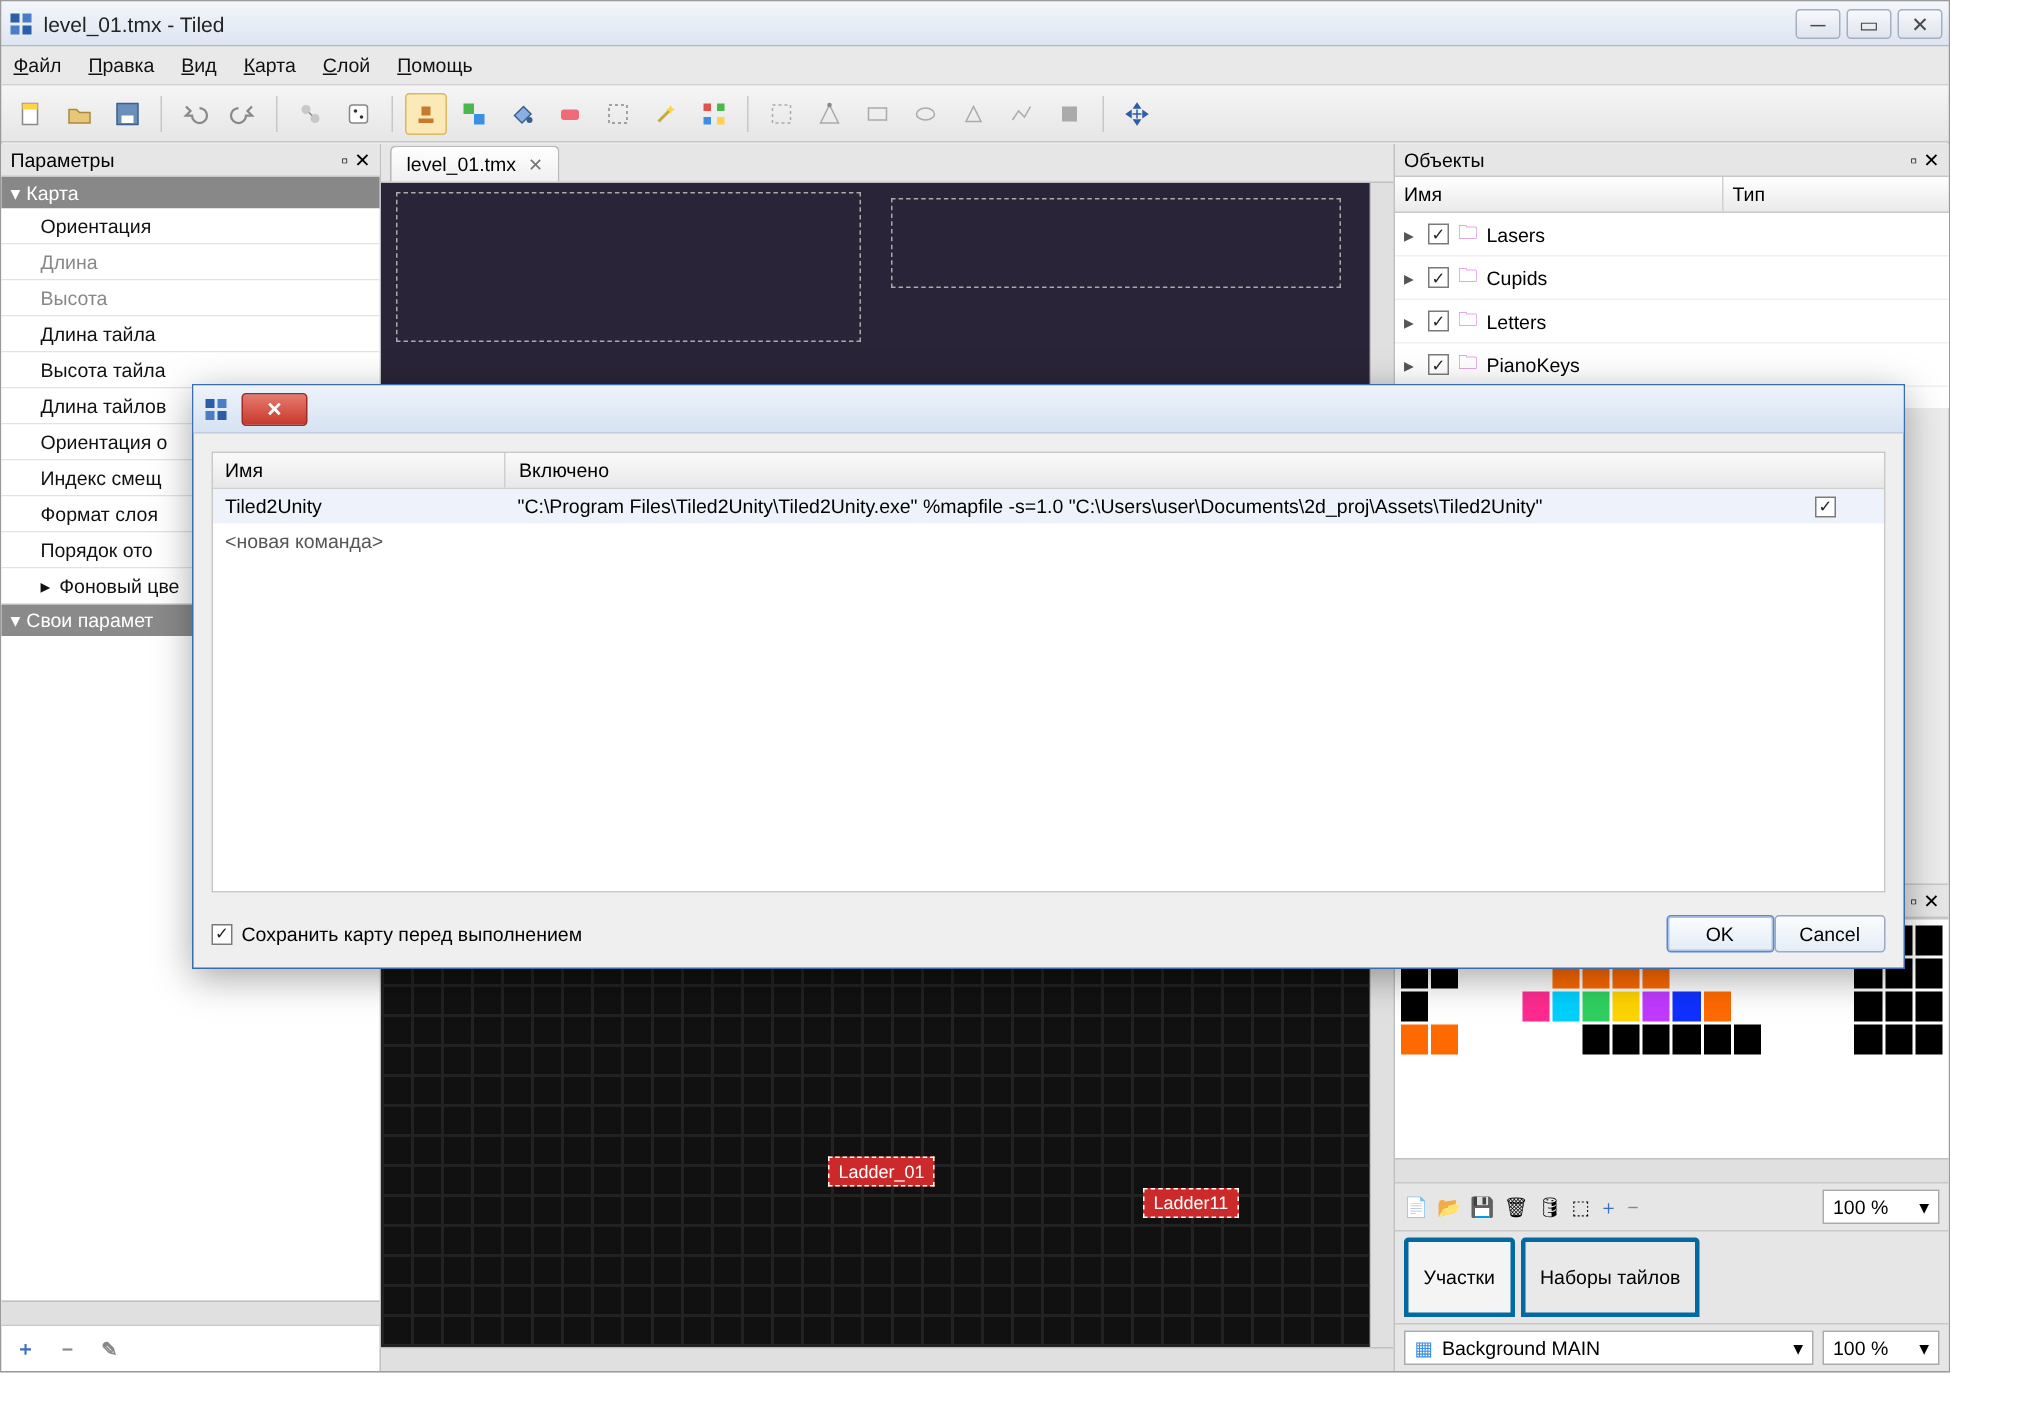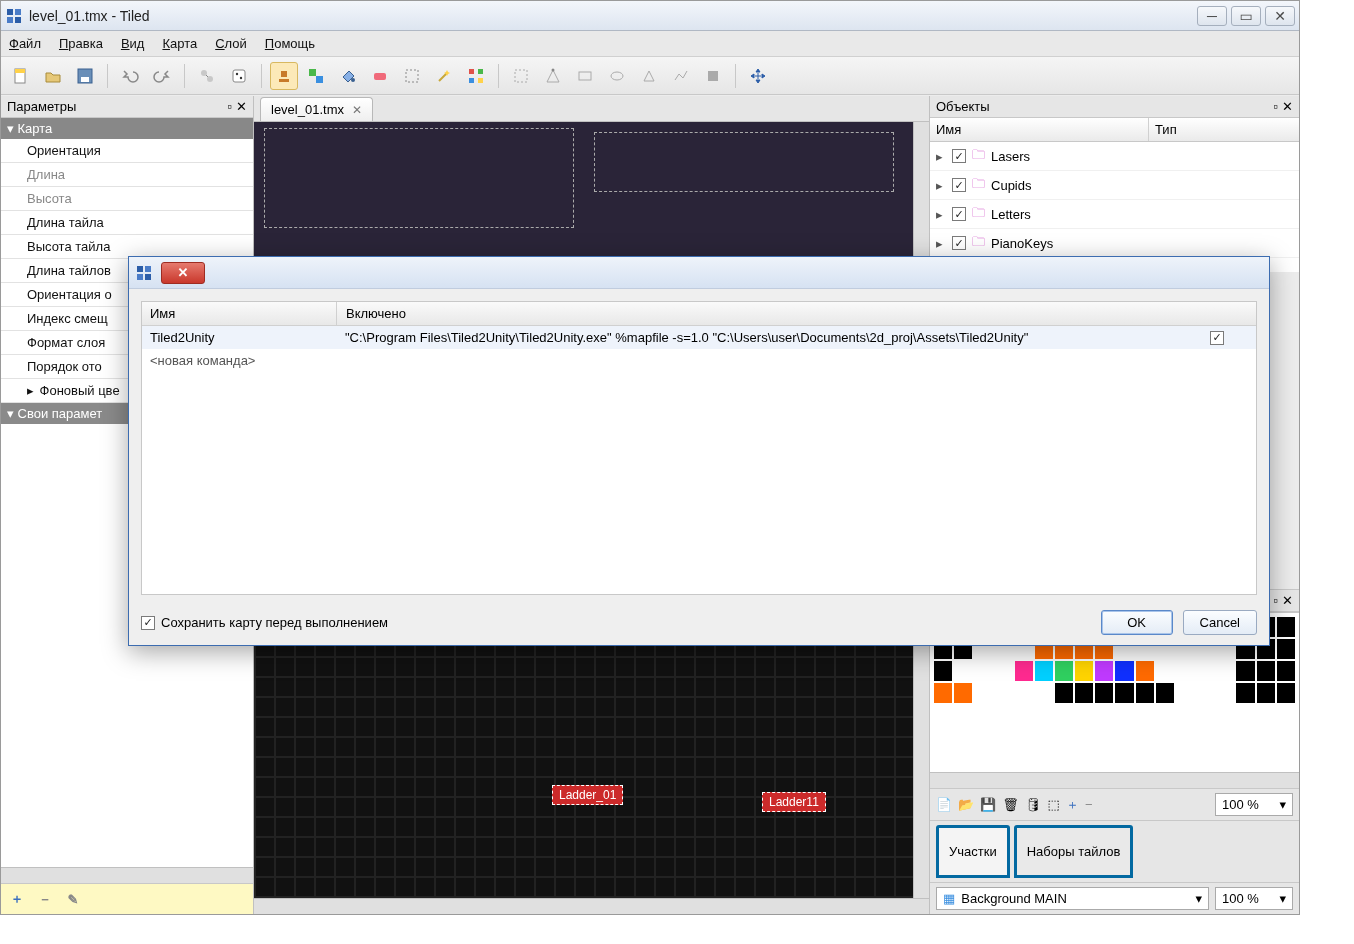--- a/index.html
+++ b/index.html
@@ -17,21 +17,21 @@
 .menubar span { text-decoration: underline solid transparent; }
 .menubar .mitem { color: #111; cursor: default; }
 .menubar .mitem::first-letter { text-decoration: underline; }
 
 .toolbar { height: 38px; background: linear-gradient(#f5f5f5,#e6e6e6); border-bottom: 1px solid #c8c8c8; display: flex; align-items: center; padding: 0 6px; gap: 4px; }
 .tbtn { width: 28px; height: 28px; display: flex; align-items: center; justify-content: center; border: 1px solid transparent; border-radius: 3px; }
 .tsep { width: 1px; height: 24px; background: #c8c8c8; margin: 0 4px; }
 
 
 .workarea { position: absolute; top: 95px; left: 0; right: 0; bottom: 0; display: flex; }
-.left-panel { width: 253px; background: #fef9c3; border-right: 1px solid #c0c0c0; display: flex; flex-direction: column; }
+.left-panel { width: 253px; background: #ffffff; border-right: 1px solid #c0c0c0; display: flex; flex-direction: column; }
 .panel-title { background: #e6e6e6; padding: 3px 6px; display: flex; justify-content: space-between; align-items: center; border-bottom: 1px solid #c8c8c8; }
 .prop-header { background: linear-gradient(#fff,#eaeaea); padding: 4px 6px; border-bottom: 1px solid #c8c8c8; font-weight: 500; color:#222;}
 .prop-group { background: #888; color: #fff; padding: 3px 6px; font-size: 13px; display:flex;align-items:center;gap:4px;}
 .prop-group.custom{background:#8a8a8a;}
 .prop-row { padding: 4px 4px 4px 26px; border-bottom: 1px solid #e2e2e2; background: #fff; color:#111; }
 .prop-row.dim{color:#888;}
 .left-bottom-btns { margin-top: auto; padding: 6px; display: flex; gap: 8px; border-top:1px solid #c8c8c8;}
 .small-icon-btn { width: 20px; height: 18px; display: flex; align-items: center; justify-content: center; color: #3a6fbf; font-weight: bold; }
 
 .center { flex: 1; display: flex; flex-direction: column; background: #dcdcdc; }
@@ -100,21 +100,21 @@
 .dlg-head .c3 { width: 78px; text-align: center; }
 .dlg-row { display: flex; align-items: center; }
 .dlg-row .c { padding: 4px 8px; }
 .dlg-row.sel { background: #eef3fb; }
 .dlg-row .c3 { width: 78px; display: flex; justify-content: center; }
 .dlg-row .c1 { width: 195px; }
 .dlg-row .c2 { flex: 1; white-space: nowrap; overflow: hidden; }
 .dlg-row.new { color:#555;}
 .dlg-footer { position: absolute; left: 12px; right: 12px; bottom: 10px; display: flex; align-items: center; }
 .dlg-footer .chk { display: flex; align-items: center; gap: 6px; }
-.dlg-footer .btns { margin-left: auto; display: flex; gap: 10px; }
+.dlg-footer .btns { margin-left: auto; display: flex; }
 .dlg-btn { min-width: 72px; padding: 4px 16px; border: 1px solid #9aaac1; background: linear-gradient(#fbfdff,#e4ecf6); border-radius: 3px; text-align: center; }
 .dlg-btn.primary { border-color: #5a88c9; box-shadow: 0 0 0 1px #a8c4ea inset; }
 .chkbox { width: 14px; height: 14px; border: 1px solid #7a7a7a; background: #fff; display:inline-flex;align-items:center;justify-content:center;font-size:11px;color:#222;}
 
 svg { display:block; }
 </style>
 </head>
 <body>
 
 <div class="main-window">
@@ -324,21 +324,21 @@
           <span class="close">✕</span>
         </div>
       </div>
       <div style="flex:1;display:flex">
         <div class="canvas" style="flex:1">
           <div class="stars"></div>
           <div class="sel-rect" style="left:10px;top:6px;width:310px;height:100px"></div>
           <div class="sel-rect" style="left:340px;top:10px;width:300px;height:60px"></div>
           <div class="map-lower">
 
-            <div class="ladder-label" style="left:298px;top:153px">Ladder_01</div>
+            <div class="ladder-label" style="left:298px;top:139px">Ladder_01</div>
             <div class="ladder-label" style="left:508px;top:160px">Ladder11</div>
           </div>
         </div>
         <div class="scrollbar-v"></div>
       </div>
       <div class="scrollbar-h"></div>
     </div>
 
     <div class="right-panel">
       <div class="panel-title">

